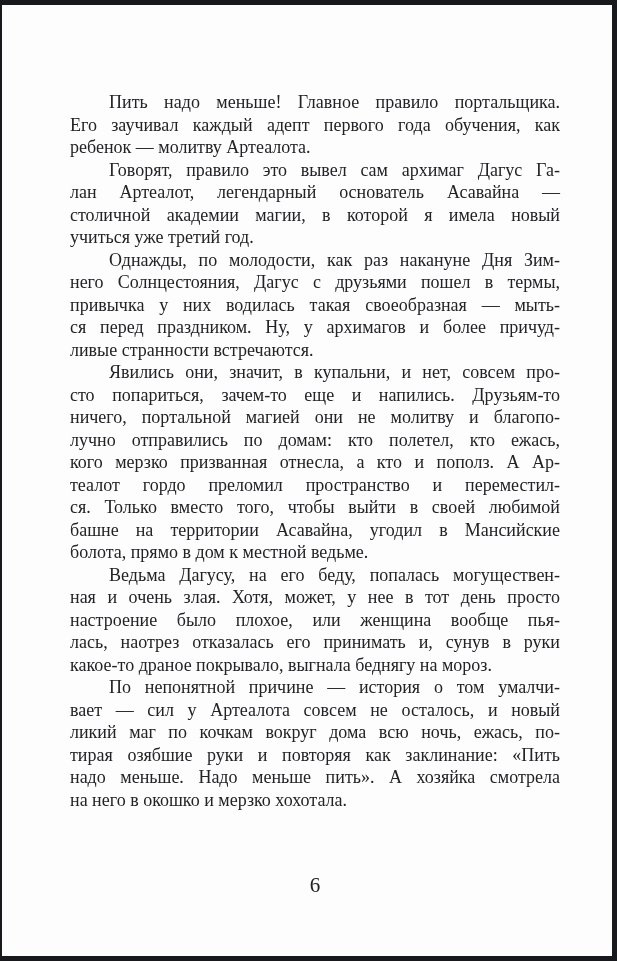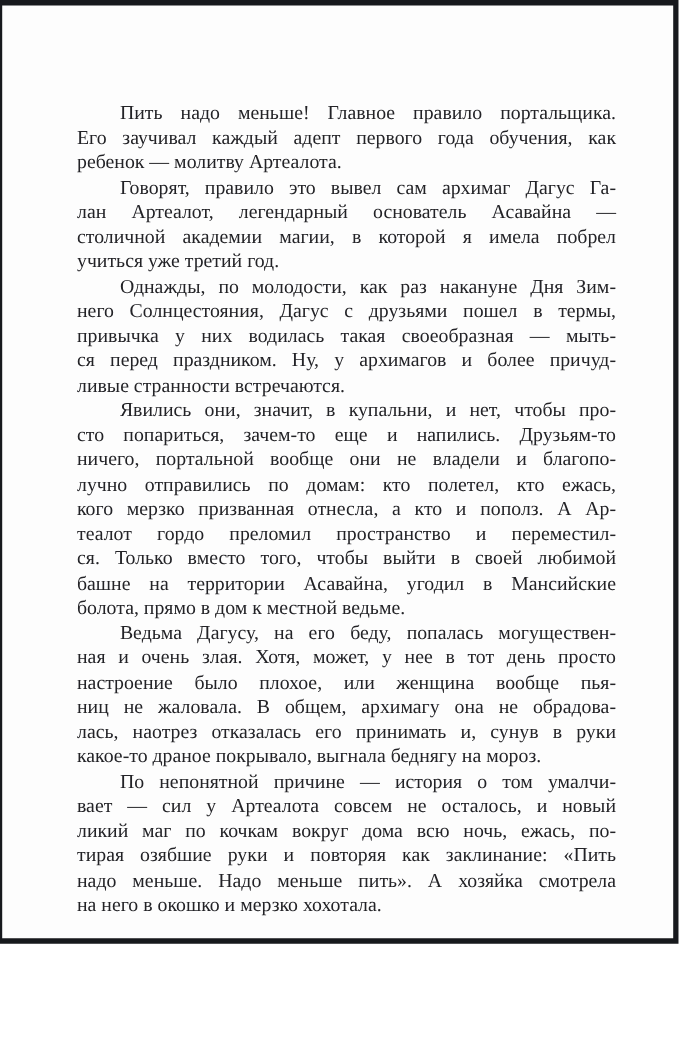--- a/index.html
+++ b/index.html
@@ -9,21 +9,21 @@
   }
   body {
     width: 617px;
     height: 961px;
     font-family: "Liberation Serif", serif;
   }
   .page {
     box-sizing: border-box;
     position: relative;
     width: 617px;
-    height: 858px;
+    height: 961px;
     background: var(--paper, #fdfdfd);
     border-style: solid;
     border-color: var(--frame, #17191d);
     border-width: 5px 5px 5px 2px;
     overflow: hidden;
   }
   .text-block {
     position: absolute;
     left: 68px;
     top: 86px;
@@ -63,46 +63,45 @@
 <div class="page">
   <div class="text-block" id="text-block">
       <div class="para">
         <div class="line first">Пить надо меньше! Главное правило портальщика.</div>
         <div class="line">Его заучивал каждый адепт первого года обучения, как</div>
         <div class="line last">ребенок — молитву Артеалота.</div>
       </div>
       <div class="para">
         <div class="line first">Говорят, правило это вывел сам архимаг Дагус Га-</div>
         <div class="line">лан Артеалот, легендарный основатель Асавайна —</div>
-        <div class="line">столичной академии магии, в которой я имела побрел</div>
+        <div class="line">столичной академии магии, в которой я имела новый</div>
         <div class="line last">учиться уже третий год.</div>
       </div>
       <div class="para">
         <div class="line first">Однажды, по молодости, как раз накануне Дня Зим-</div>
         <div class="line">него Солнцестояния, Дагус с друзьями пошел в термы,</div>
         <div class="line">привычка у них водилась такая своеобразная — мыть-</div>
         <div class="line">ся перед праздником. Ну, у архимагов и более причуд-</div>
         <div class="line last">ливые странности встречаются.</div>
       </div>
       <div class="para">
-        <div class="line first">Явились они, значит, в купальни, и нет, чтобы про-</div>
+        <div class="line first">Явились они, значит, в купальни, и нет, совсем про-</div>
         <div class="line">сто попариться, зачем-то еще и напились. Друзьям-то</div>
-        <div class="line">ничего, портальной вообще они не владели и благопо-</div>
+        <div class="line">ничего, портальной магией они не молитву и благопо-</div>
         <div class="line">лучно отправились по домам: кто полетел, кто ежась,</div>
         <div class="line">кого мерзко призванная отнесла, а кто и пополз. А Ар-</div>
         <div class="line">теалот гордо преломил пространство и переместил-</div>
         <div class="line">ся. Только вместо того, чтобы выйти в своей любимой</div>
         <div class="line">башне на территории Асавайна, угодил в Мансийские</div>
         <div class="line last">болота, прямо в дом к местной ведьме.</div>
       </div>
       <div class="para">
         <div class="line first">Ведьма Дагусу, на его беду, попалась могуществен-</div>
         <div class="line">ная и очень злая. Хотя, может, у нее в тот день просто</div>
         <div class="line">настроение было плохое, или женщина вообще пья-</div>
-        <div class="line">ниц не жаловала. В общем, архимагу она не обрадова-</div>
         <div class="line">лась, наотрез отказалась его принимать и, сунув в руки</div>
         <div class="line last">какое-то драное покрывало, выгнала беднягу на мороз.</div>
       </div>
       <div class="para">
         <div class="line first">По непонятной причине — история о том умалчи-</div>
         <div class="line">вает — сил у Артеалота совсем не осталось, и новый</div>
         <div class="line">ликий маг по кочкам вокруг дома всю ночь, ежась, по-</div>
         <div class="line">тирая озябшие руки и повторяя как заклинание: «Пить</div>
         <div class="line">надо меньше. Надо меньше пить». А хозяйка смотрела</div>
         <div class="line last">на него в окошко и мерзко хохотала.</div>

